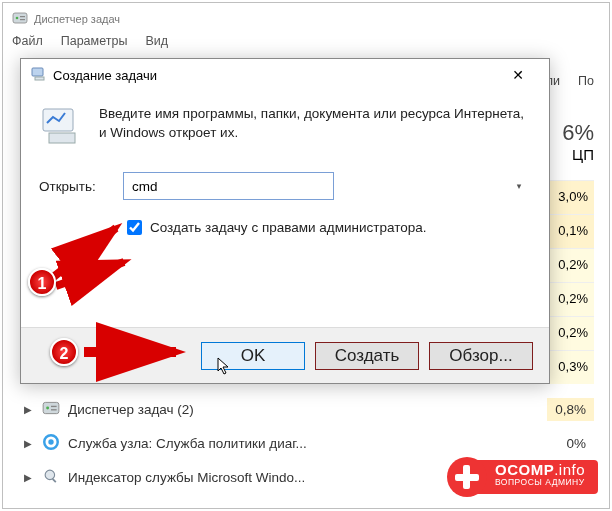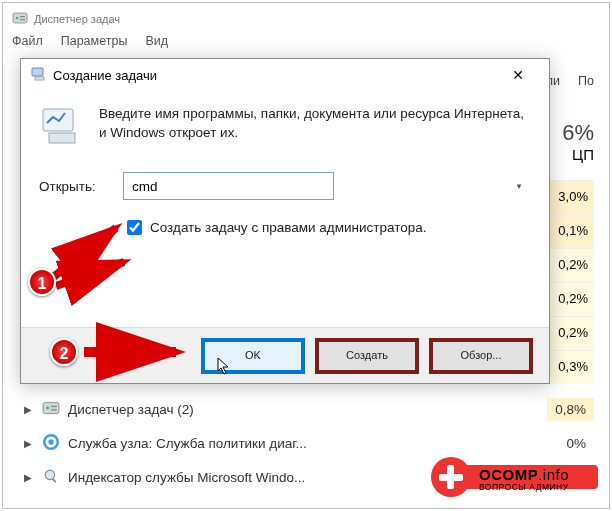--- a/index.html
+++ b/index.html
@@ -37,32 +37,32 @@
   .dlg-msg-txt { line-height:1.4; }
   .open-row { display:flex; align-items:center; gap:10px; margin-top:22px; }
   .open-lbl { min-width:74px; }
   .open-input { flex:1; height:28px; border:1px solid #7a9fd6; background:#fff; padding:0 24px 0 8px; font-size:13.5px; position:relative; }
   .open-wrap { flex:1; position:relative; }
   .dd-btn { position:absolute; right:1px; top:1px; bottom:1px; width:22px; display:flex; align-items:center; justify-content:center; color:#555; font-size:9px; cursor:pointer; }
   .admin-row { margin:20px 0 0 88px; display:flex; align-items:center; gap:8px; font-size:13.5px; }
   .admin-row input { width:15px; height:15px; }
   
   .dlg-buttons { position:absolute; left:0; right:0; bottom:0; height:56px; background:#f0f0f0; border-top:1px solid #dcdcdc; display:flex; justify-content:flex-end; align-items:center; gap:10px; padding:0 16px; }
-  .btn { width:104px; height:36px; border:4px solid #7f1d1d; background:#e1e1e1; font-size:11px; color:#222; text-align:center; line-height:26px; cursor:pointer; }
+  .btn { width:104px; height:28px; border:1px solid #7f1d1d; background:#e1e1e1; font-size:17px; color:#222; text-align:center; line-height:26px; cursor:pointer; }
   .btn.default { background:#e5f1fb; border-color:#0078d7; }
   
   .mouse-cursor { position:absolute; top:352px; left:212px; font-size:16px; color:#000; pointer-events:none; }
   .marker { position:absolute; width:28px; height:28px; border-radius:50%; background:radial-gradient(#f44,#c00 70%); border:2.5px solid #fff; box-shadow:0 1px 3px rgba(0,0,0,.5); color:#fff; font-weight:bold; font-size:16px; text-align:center; line-height:28px; }
   
   .badge { position:absolute; right:10px; bottom:10px; display:flex; align-items:center; }
   .bcross { width:40px; height:40px; border-radius:50%; background:#e33; display:flex; align-items:center; justify-content:center; margin-right:-10px; z-index:2; position:relative; }
   .bcross::before, .bcross::after { content:""; position:absolute; background:#fff; border-radius:2px; }
   .bcross::before { width:24px; height:7px; }
   .bcross::after  { width:7px; height:24px; }
-  .btext { background:#e33; color:#000000; height:24px; padding:2px 29px 0 18px; border-radius:0 4px 4px 0; line-height:1.05; }
+  .btext { background:#e33; color:#ffffff; height:34px; padding:2px 13px 0 18px; border-radius:0 4px 4px 0; line-height:1.05; }
   .btext .l1 { font-size:15px; font-weight:bold; letter-spacing:.5px }
   .btext .l1 .thin { font-weight:300 }
   .btext .l2 { font-size:8.5px; letter-spacing:.5px }
 </style>
 </head>
 <body>
 
 <div class="outer-border"></div>
 <div class="tm-window">
 

